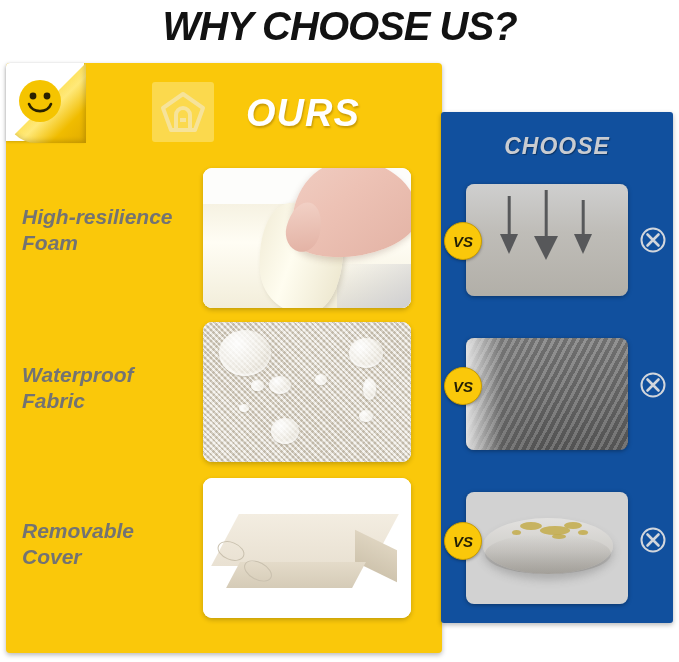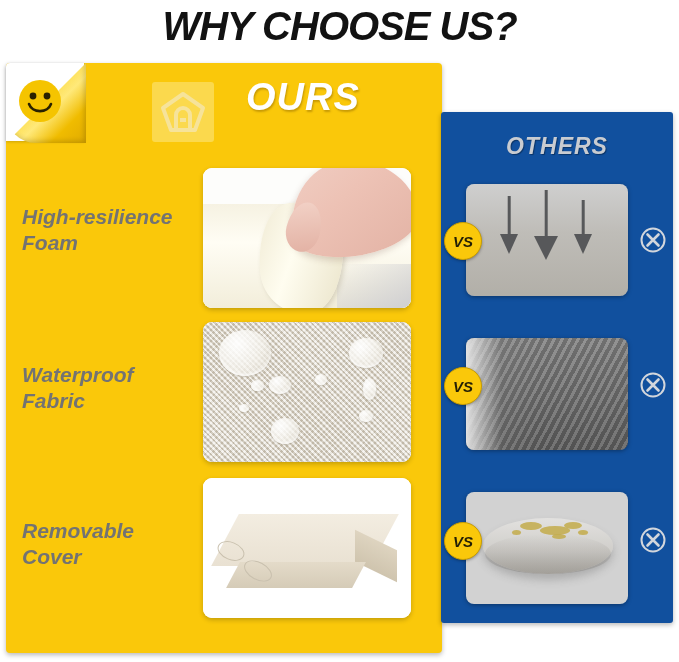--- a/index.html
+++ b/index.html
@@ -44,21 +44,21 @@
   .smiley{
     position:absolute;left:17px;top:78px;width:46px;height:46px;
   }
 
   .brand-logo{
     position:absolute;left:152px;top:82px;width:62px;height:60px;
     background:#fbd94d;border-radius:3px;
     display:flex;align-items:center;justify-content:center;
   }
   .ours-label{
-    position:absolute;left:246px;top:76px;
+    position:absolute;left:246px;top:92px;
     font-size:38px;font-weight:bold;font-style:italic;color:#ffffff;
     letter-spacing:1px;
     text-shadow:1px 2px 2px rgba(140,100,0,.45);
   }
 
   
   .ours-text{
     position:absolute;left:22px;
     font-size:21px;font-weight:bold;font-style:italic;color:#737373;
     line-height:1.22;width:180px;
@@ -281,21 +281,21 @@
   <div class="smiley">
     <svg width="46" height="46" viewBox="0 0 46 46" aria-hidden="true">
       <circle cx="23" cy="23" r="21" fill="#f5c400"></circle>
       <circle cx="16" cy="18" r="3.4" fill="#2a2200"></circle>
       <circle cx="30" cy="18" r="3.4" fill="#2a2200"></circle>
       <path d="M12,26 a11.5,10 0 0 0 22,0" fill="none" stroke="#2a2200" stroke-width="2.6" stroke-linecap="round"></path>
     </svg>
   </div>
 
   <div class="others-panel"></div>
-  <div class="others-label">OTHERS</div>
+  <div class="others-label">CHOOSE</div>
 
   <div class="other-card o1">
     <div class="fiber-photo">
       <div class="arrow" style="left:34px;top:12px;width:18px;height:58px;">
         <div class="stem" style="height:40px;"></div>
           <div class="head" style="top:38px;"></div>
       </div>
       <div class="arrow" style="left:70px;top:6px;width:20px;height:70px;">
         <div class="stem" style="height:48px;"></div>
         <div class="head" style="top:46px;border-left-width:12px;border-right-width:12px;border-top-width:24px;"></div>

